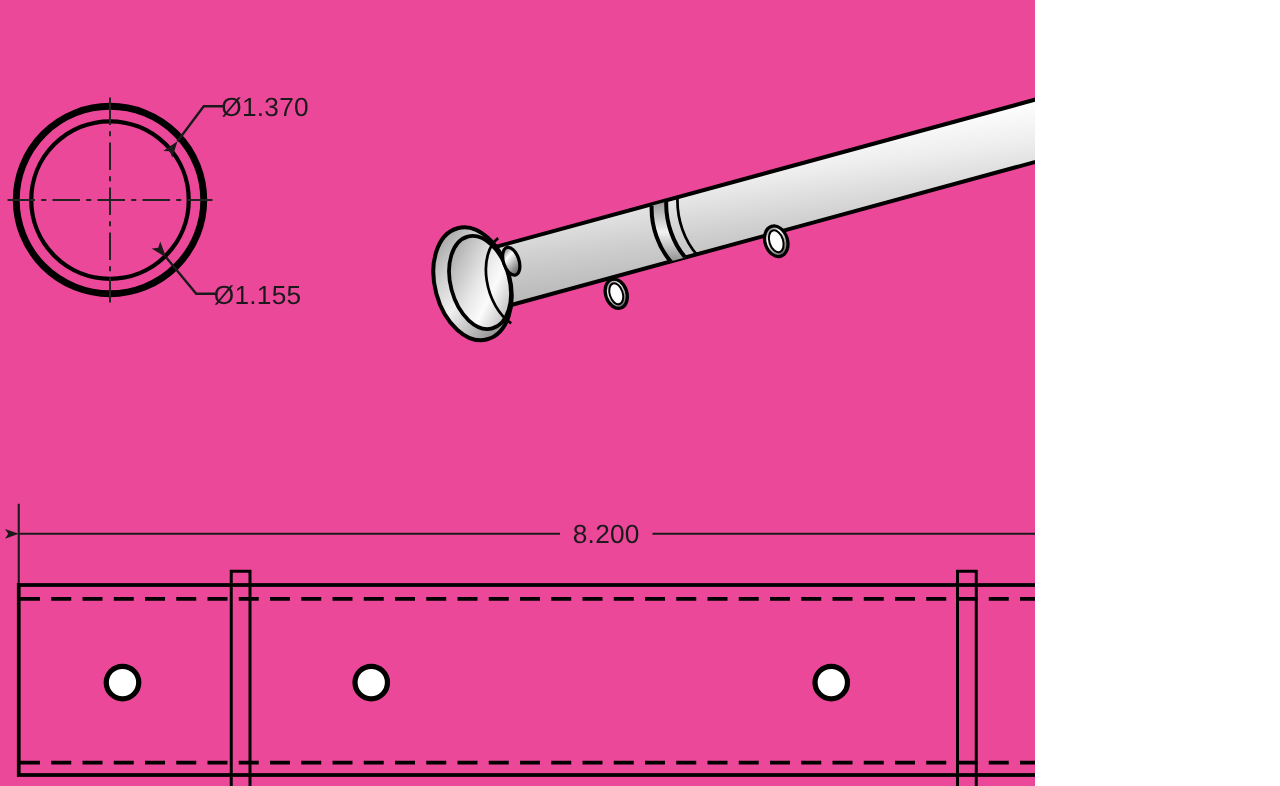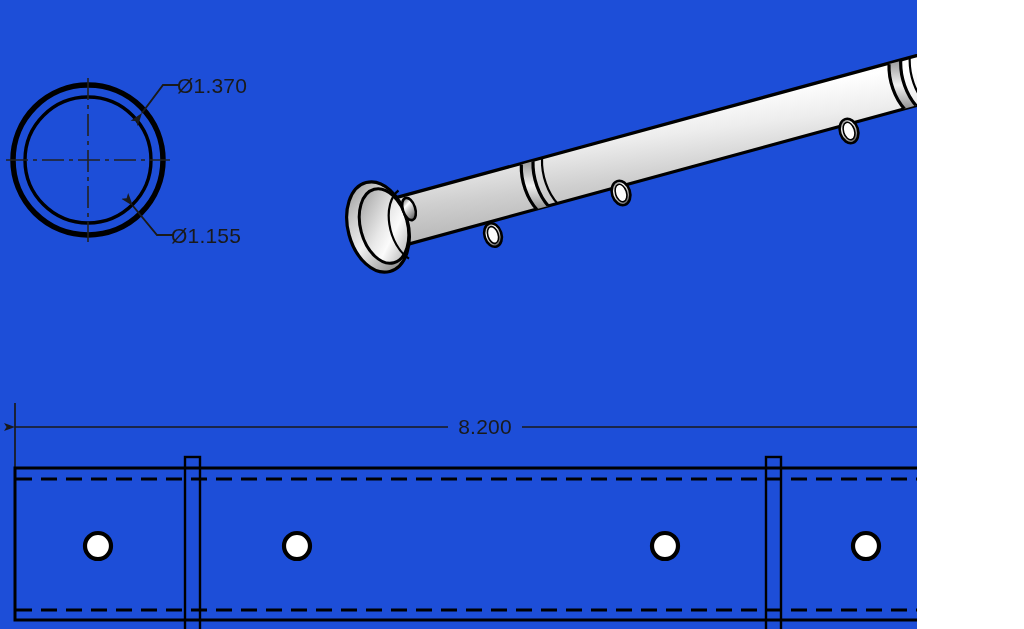--- a/index.html
+++ b/index.html
@@ -6,23 +6,23 @@
   html, body {
     margin: 0;
     padding: 0;
     background: #ffffff;
   }
   body {
     font-family: "Liberation Sans", sans-serif;
   }
   #sheet {
     position: relative;
-    width: 917px;
+    width: 828px;
     height: 629px;
-    background: #1d4ed8;
+    background: #ec4899;
     overflow: hidden;
   }
   #sheet svg.layer {
     position: absolute;
     left: 0;
     top: 0;
     width: 1024px;
     height: 629px;
     overflow: visible;
   }

